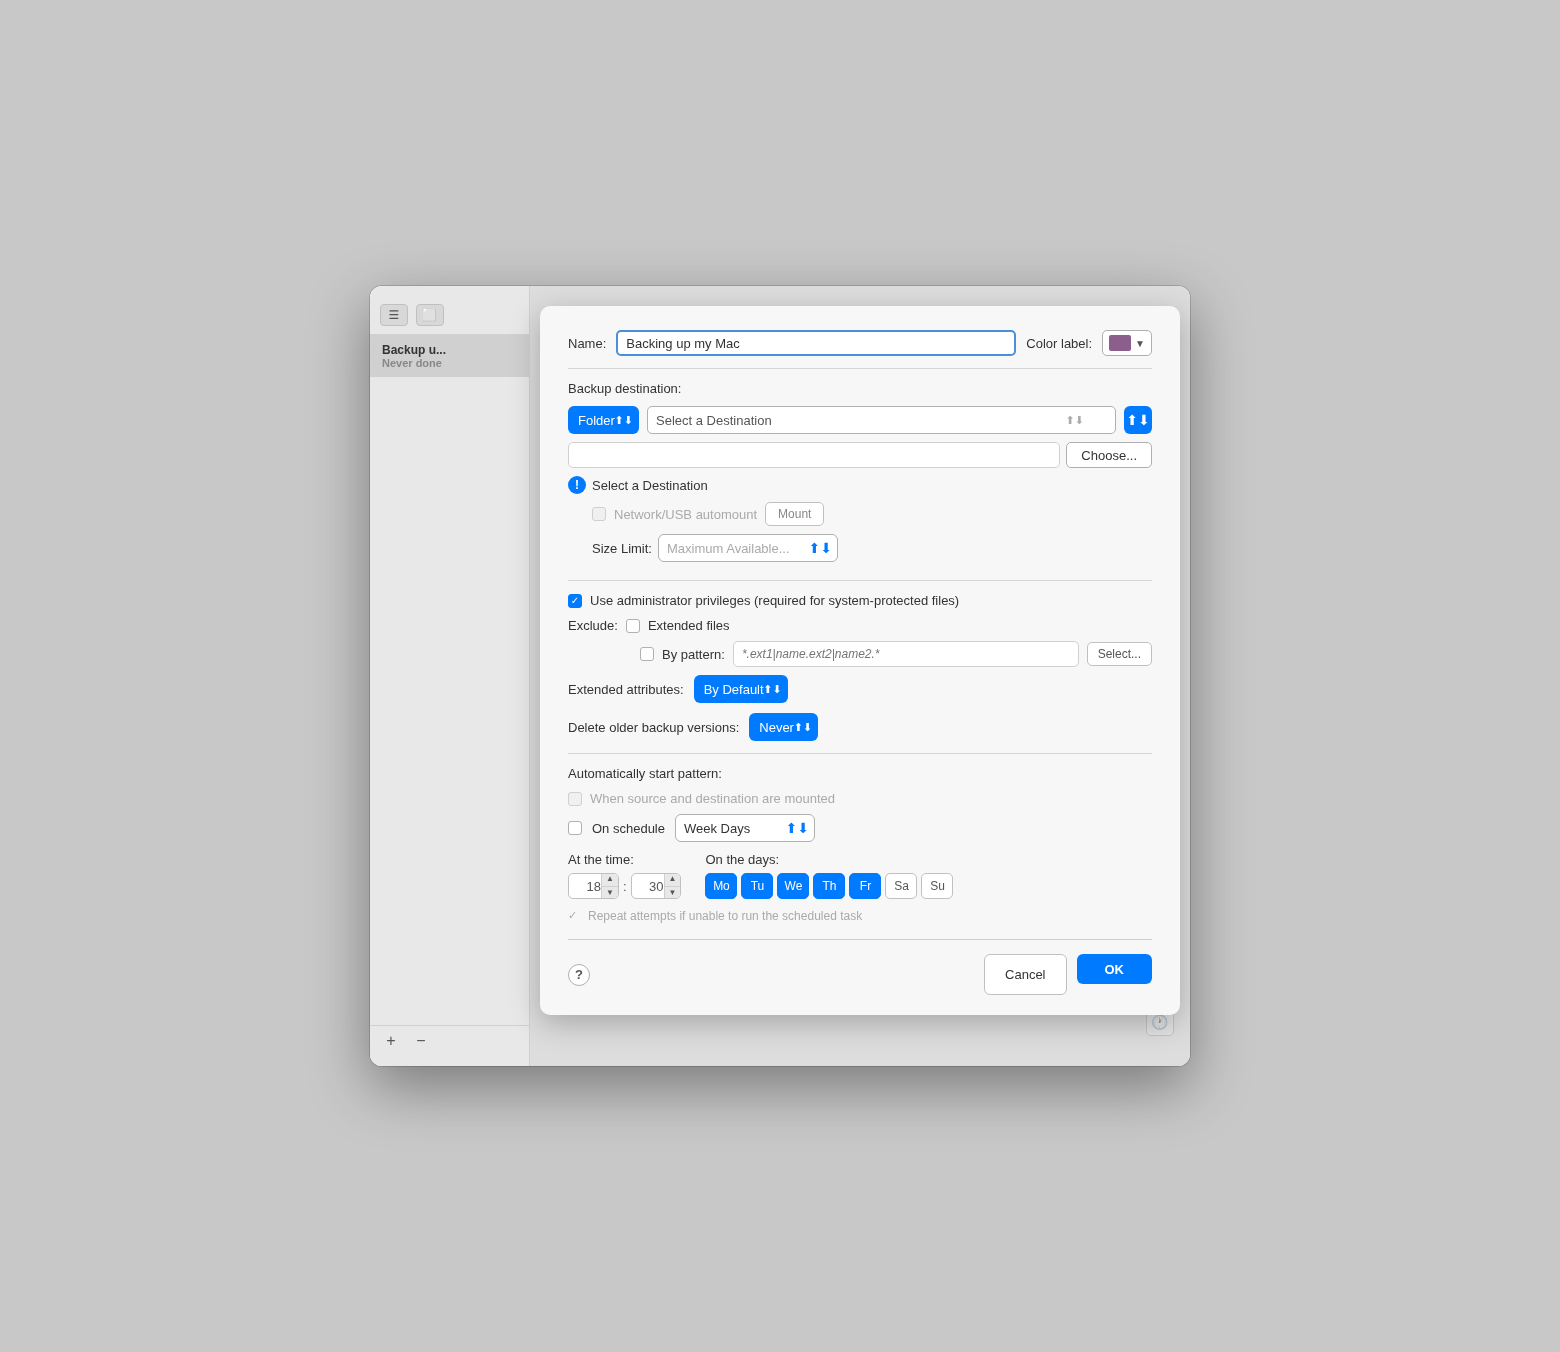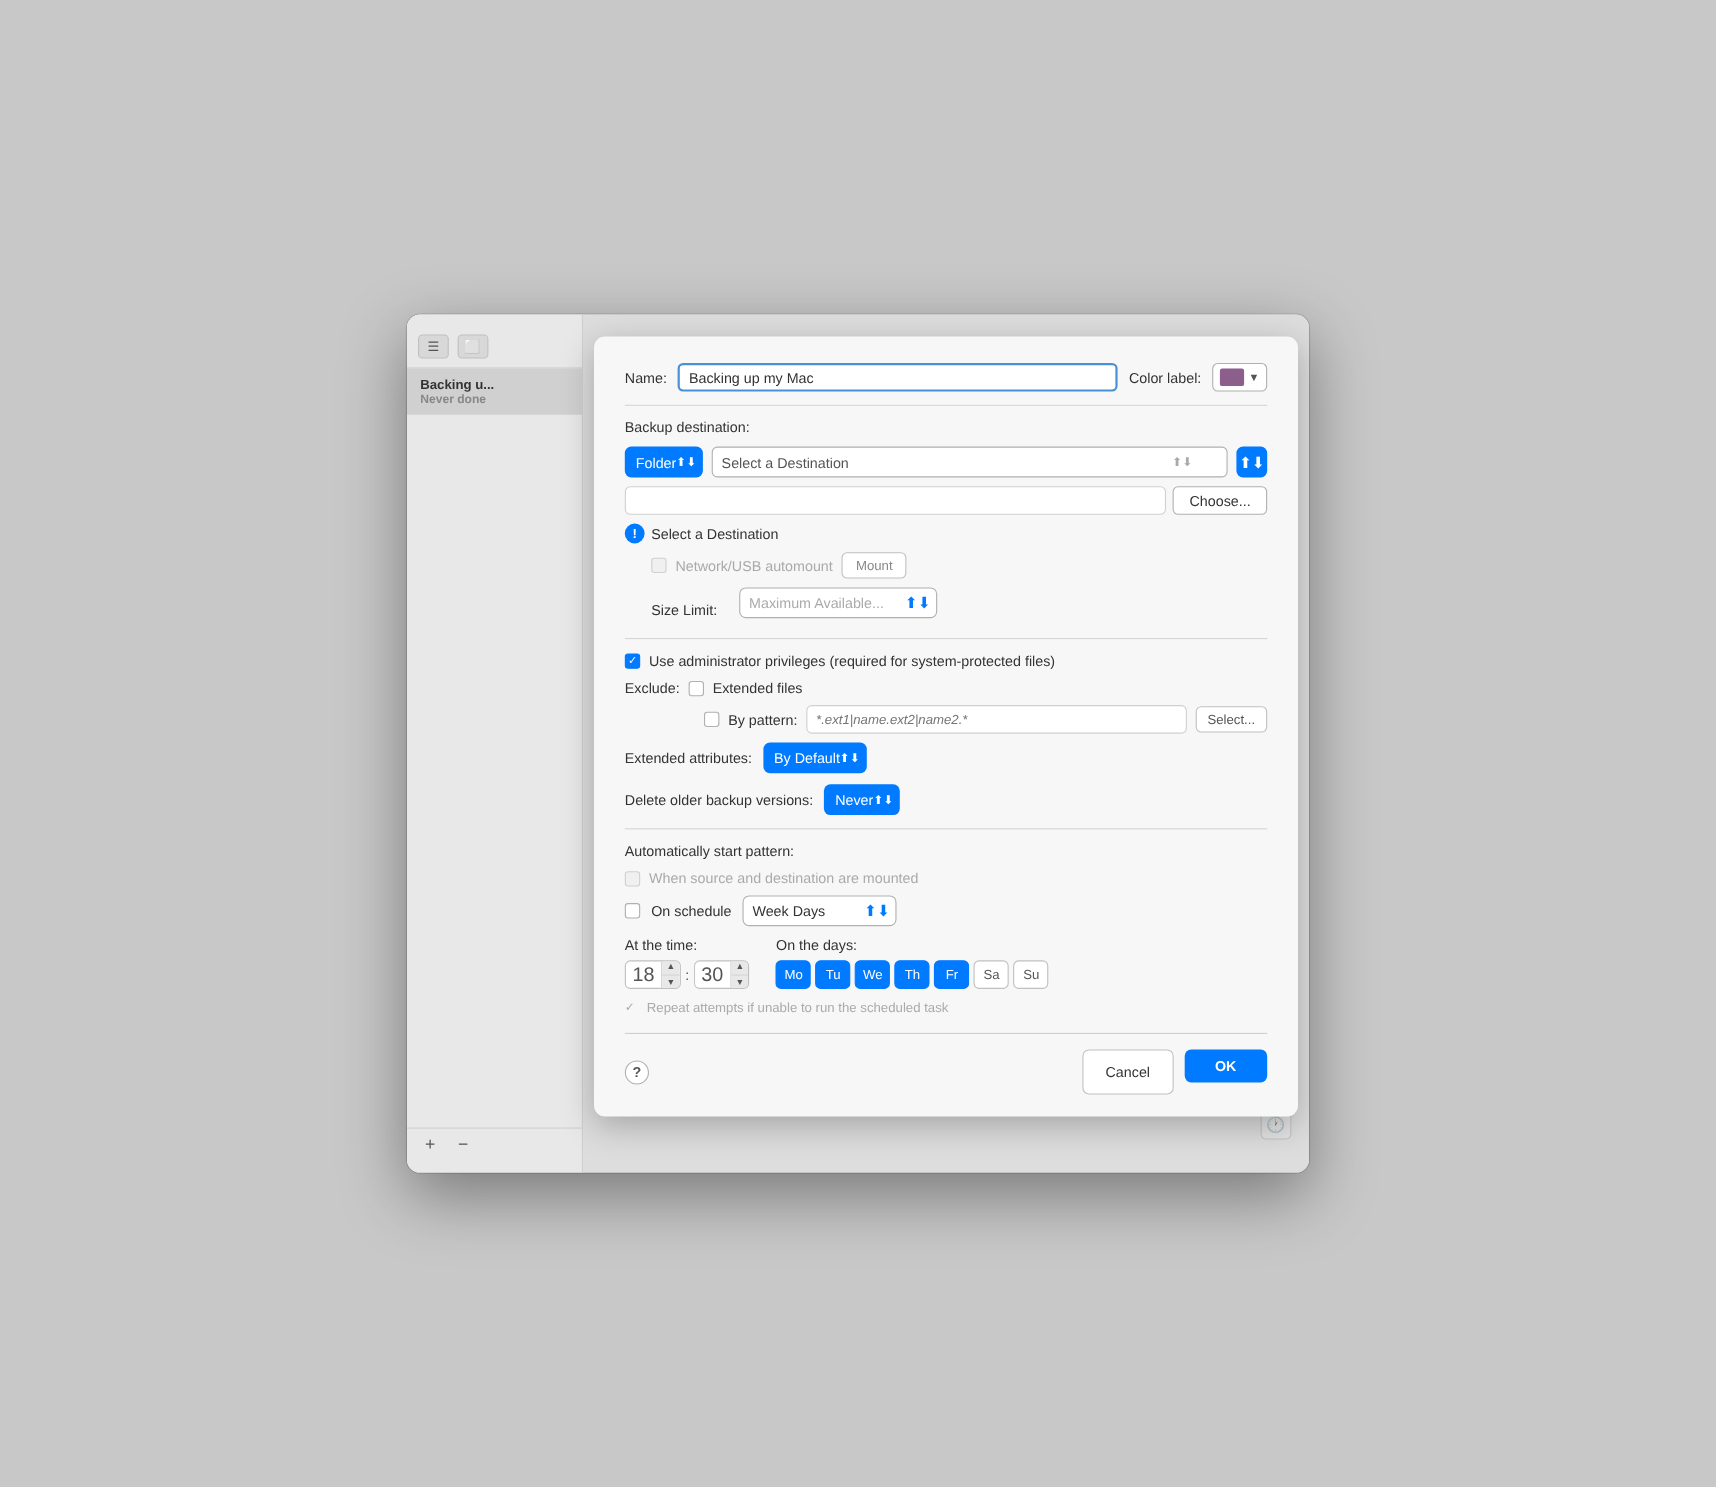--- a/index.html
+++ b/index.html
@@ -314,22 +314,22 @@
       background: white;
       border: 1px solid #c0c0c0;
       border-radius: 5px;
       font-size: 12px;
       color: #888;
       cursor: not-allowed;
     }
 
     .size-limit-row {
       display: flex;
-      align-items: flex-end;
-      gap: 20px;
+      align-items: center;
+      gap: 6px;
       padding-left: 24px;
       margin-bottom: 8px;
     }
 
     .admin-check-row {
       display: flex;
       align-items: center;
       gap: 8px;
       margin-bottom: 10px;
     }
@@ -393,22 +393,22 @@
       align-items: center;
       border: 1px solid #c0c0c0;
       border-radius: 5px;
       background: white;
       height: 26px;
       overflow: hidden;
     }
 
     .time-value {
       width: 32px;
-      text-align: center;
-      font-size: 18px;
+      text-align: right;
+      font-size: 13px;
       color: #555;
       border: none;
       outline: none;
     }
 
     .stepper-arrows {
       display: flex;
       flex-direction: column;
       height: 26px;
       border-left: 1px solid #d0d0d0;
@@ -662,21 +662,21 @@
 
     <div class="sidebar" style="position:relative; display:flex; flex-direction:column; justify-content:space-between;">
       <div>
 
         <div class="top-toolbar">
           <div class="toolbar-btn">☰</div>
           <div class="toolbar-btn">⬜</div>
         </div>
 
         <div class="sidebar-item active">
-          <div class="sidebar-item-name">Backing u...</div>
+          <div class="sidebar-item-name">Backup u...</div>
           <div class="sidebar-item-sub">Never done</div>
         </div>
       </div>
 
       <div class="sidebar-bottom-bar">
         <button class="add-remove-btn">+</button>
         <button class="add-remove-btn">−</button>
       </div>
     </div>
 

